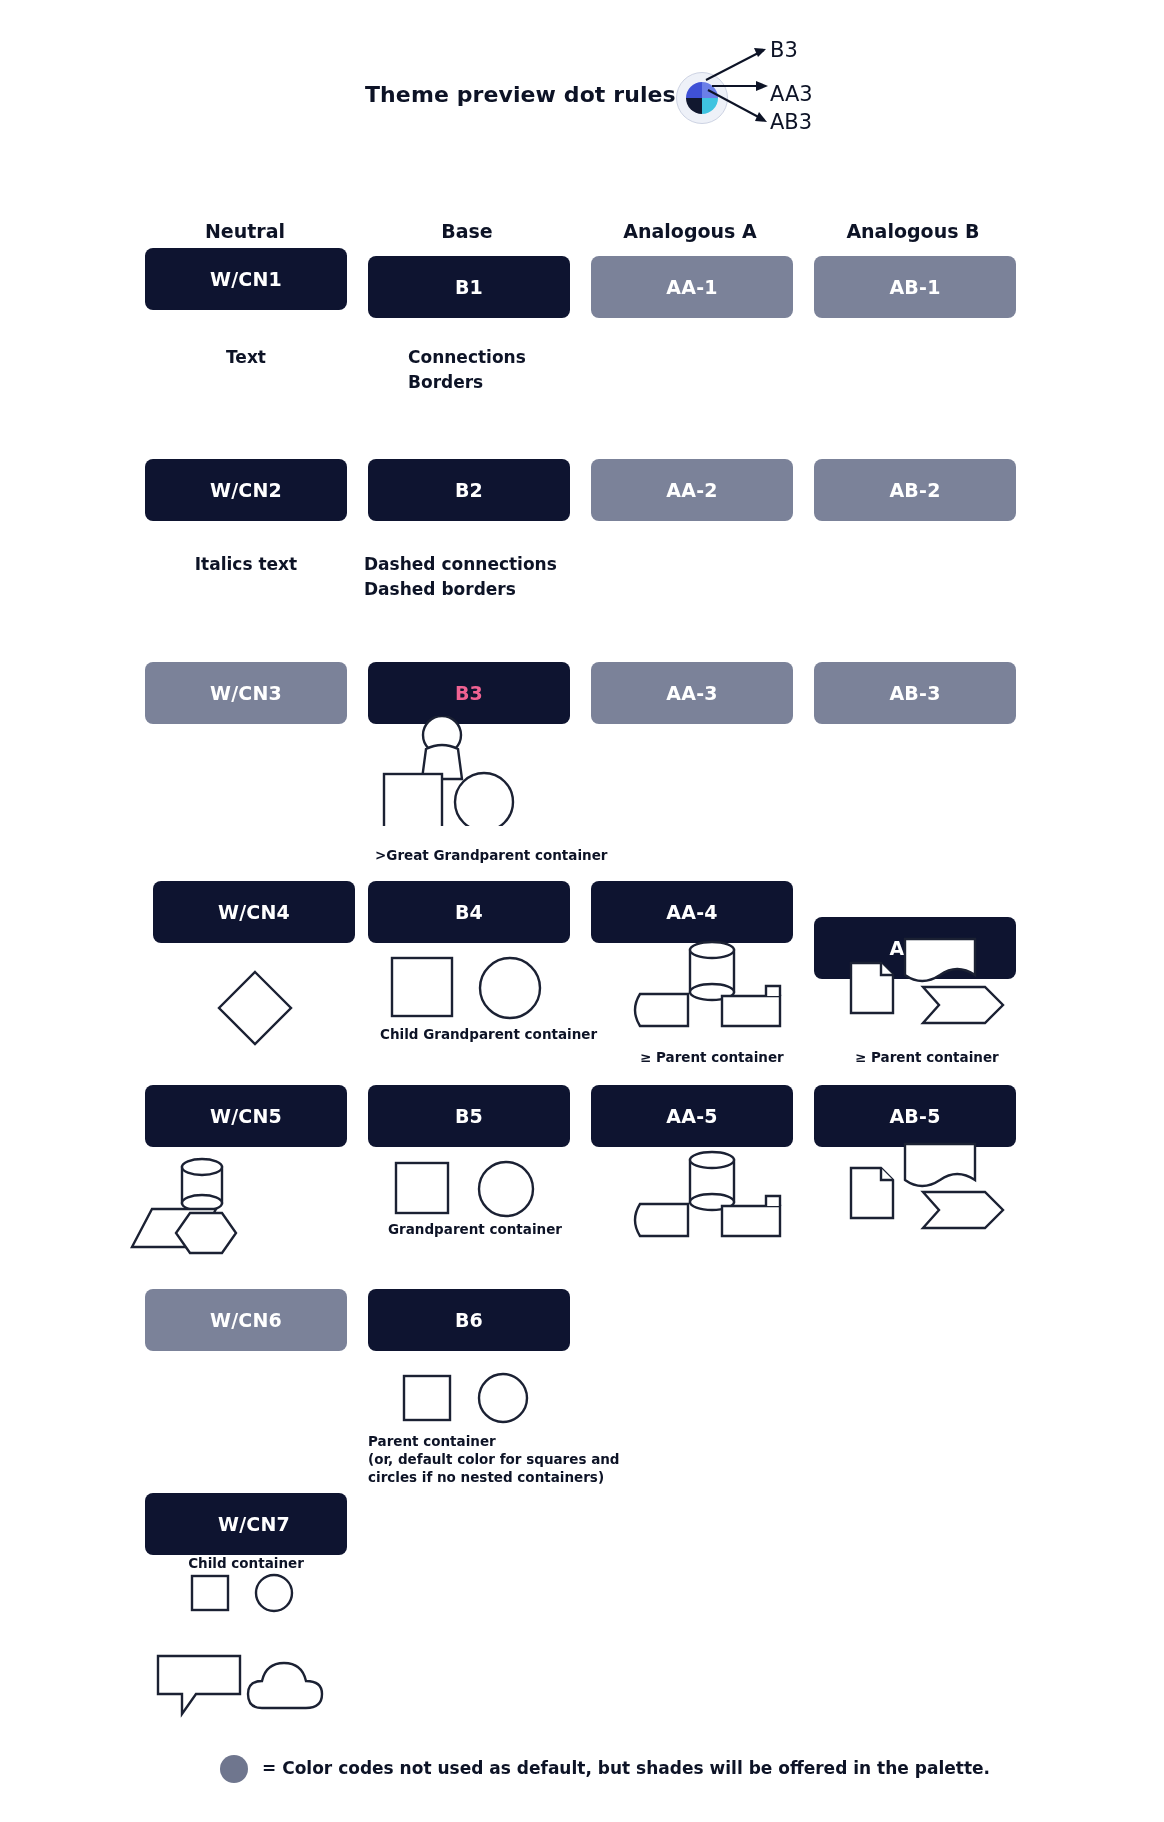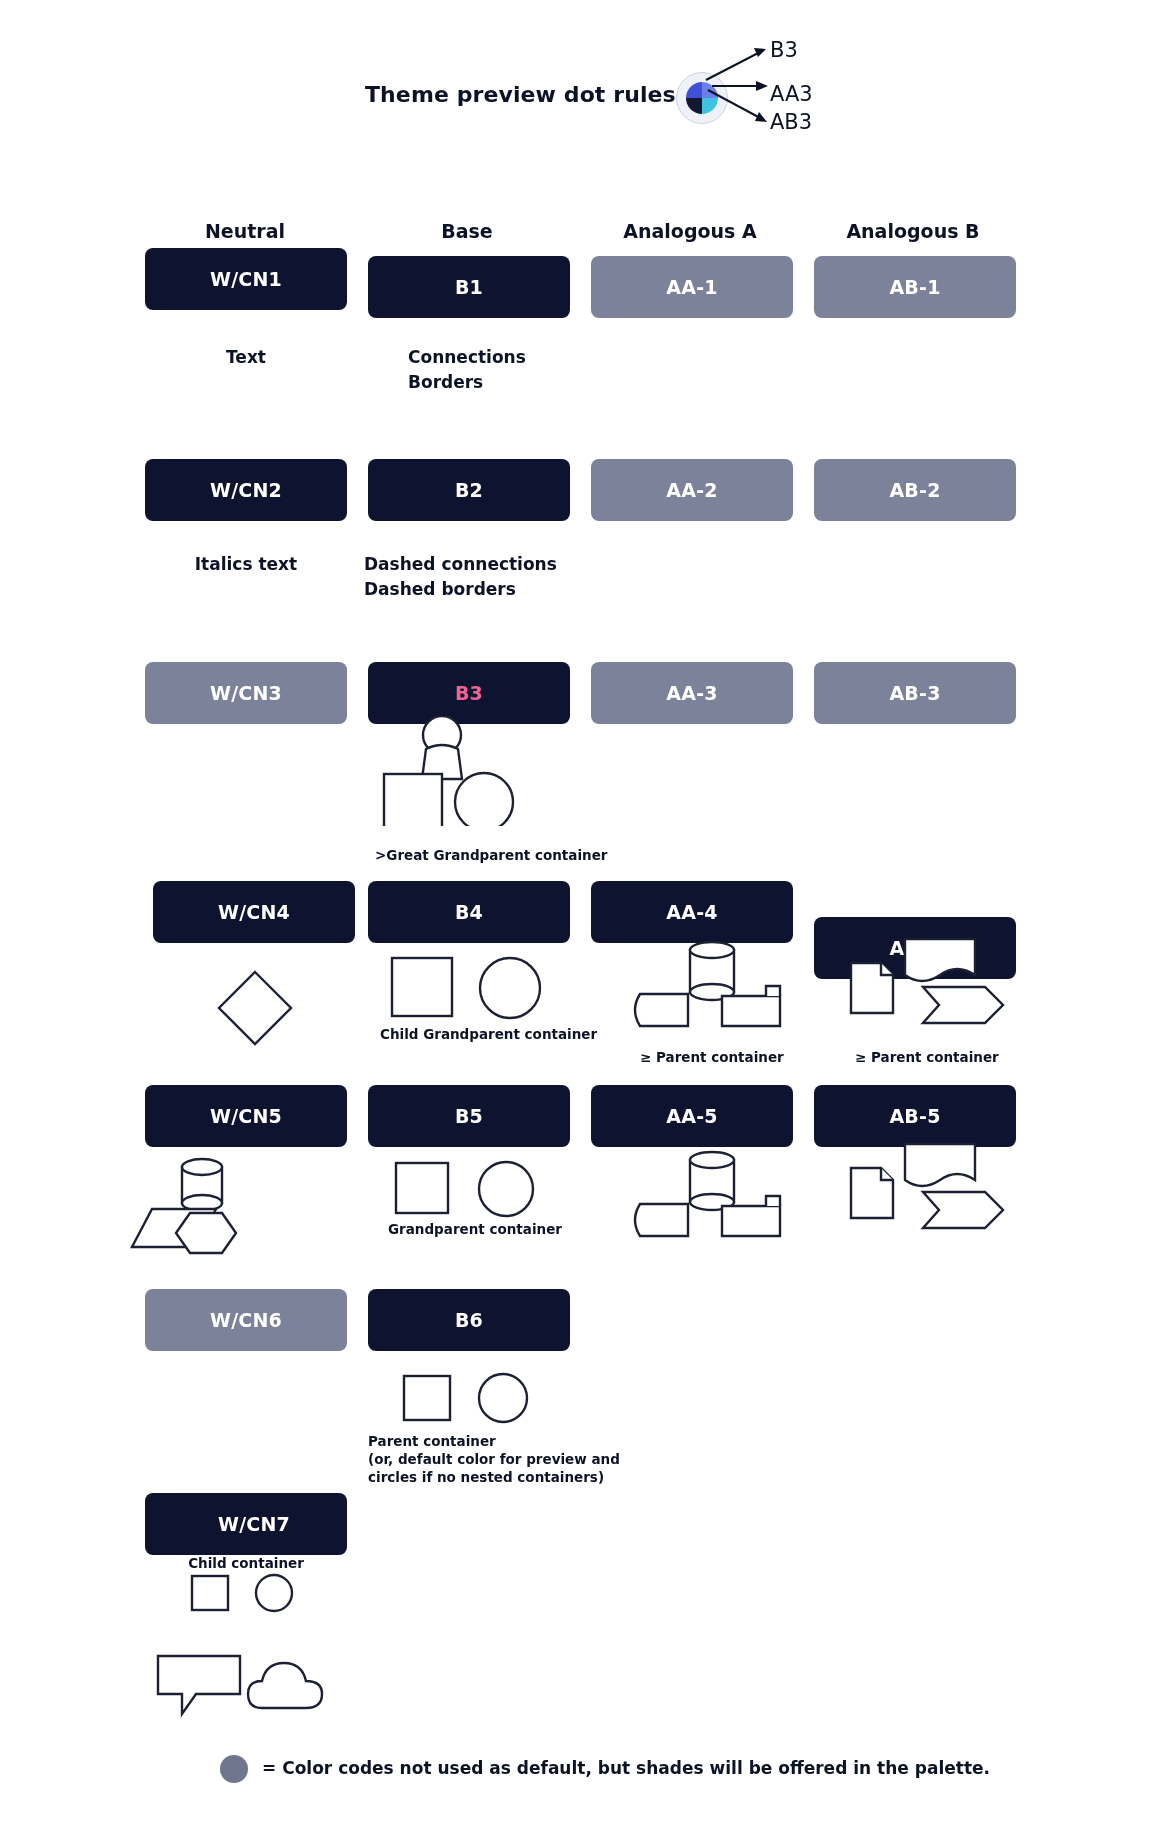--- a/index.html
+++ b/index.html
@@ -296,21 +296,21 @@
   <div class="swatch muted" style="left:145px; top:1289px;">W/CN6</div>
   <div class="swatch dark" style="left:368px; top:1289px;">B6</div>
 
   <svg class="shapes" style="left:400px; top:1370px;" width="170" height="62">
     <g stroke="#1b2133" stroke-width="2.4" fill="#ffffff">
       <rect x="4" y="6" width="46" height="44"></rect>
       <circle cx="103" cy="28" r="24"></circle>
     </g>
   </svg>
   <div class="caption sm" style="left:368px; top:1432px; white-space:pre-line;">Parent container
-(or, default color for preview and
+(or, default color for squares and
 circles if no nested containers)</div>
 
   <div class="swatch dark" style="left:145px; top:1493px;padding-left:16px;">W/CN7</div>
   <div class="caption sm center" style="left:146px; top:1554px; width:200px;">Child container</div>
 
   <svg class="shapes" style="left:188px; top:1572px;" width="130" height="46">
     <g stroke="#1b2133" stroke-width="2.4" fill="#ffffff">
       <rect x="4" y="4" width="36" height="34"></rect>
       <circle cx="86" cy="21" r="18"></circle>
     </g>

